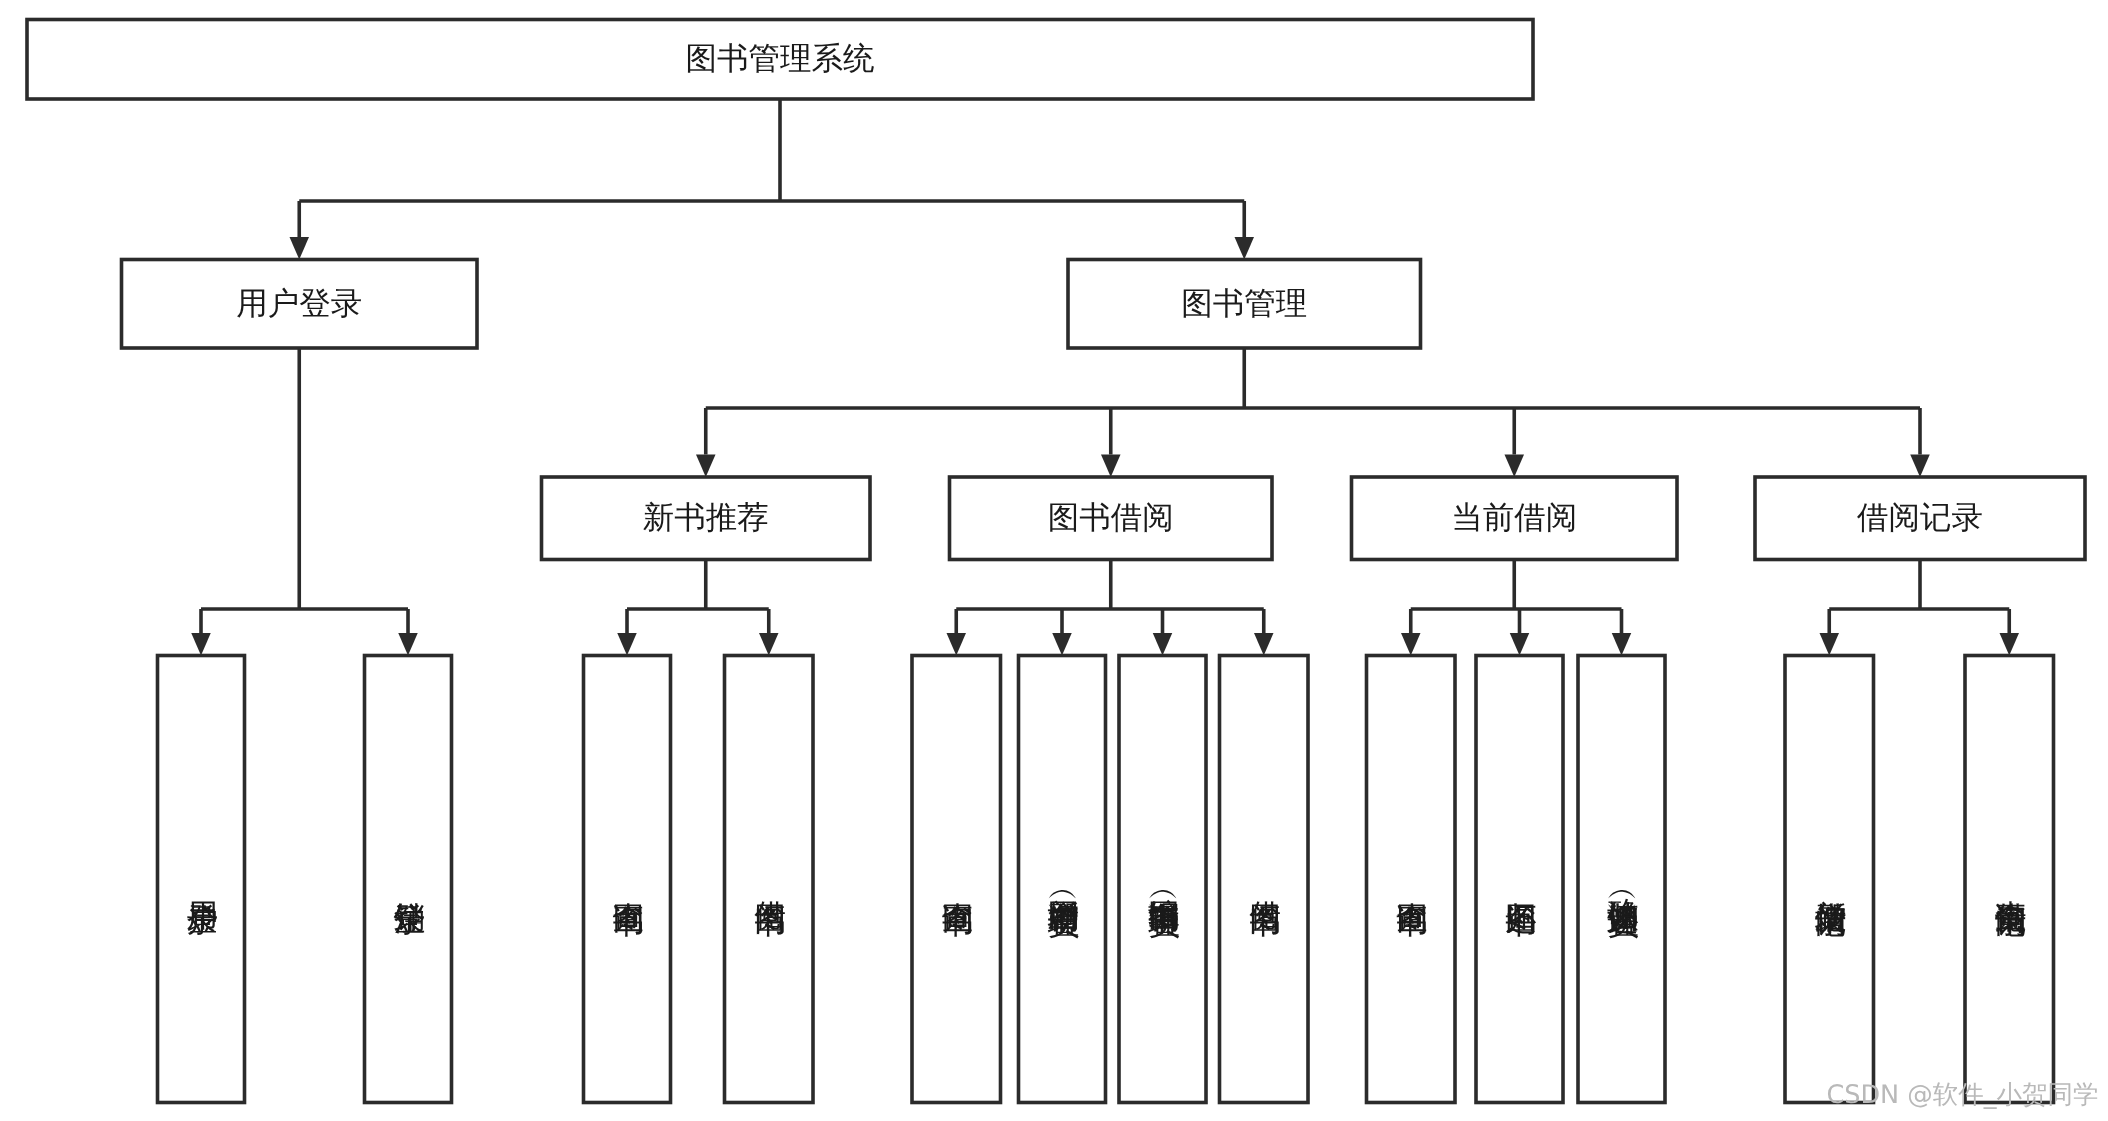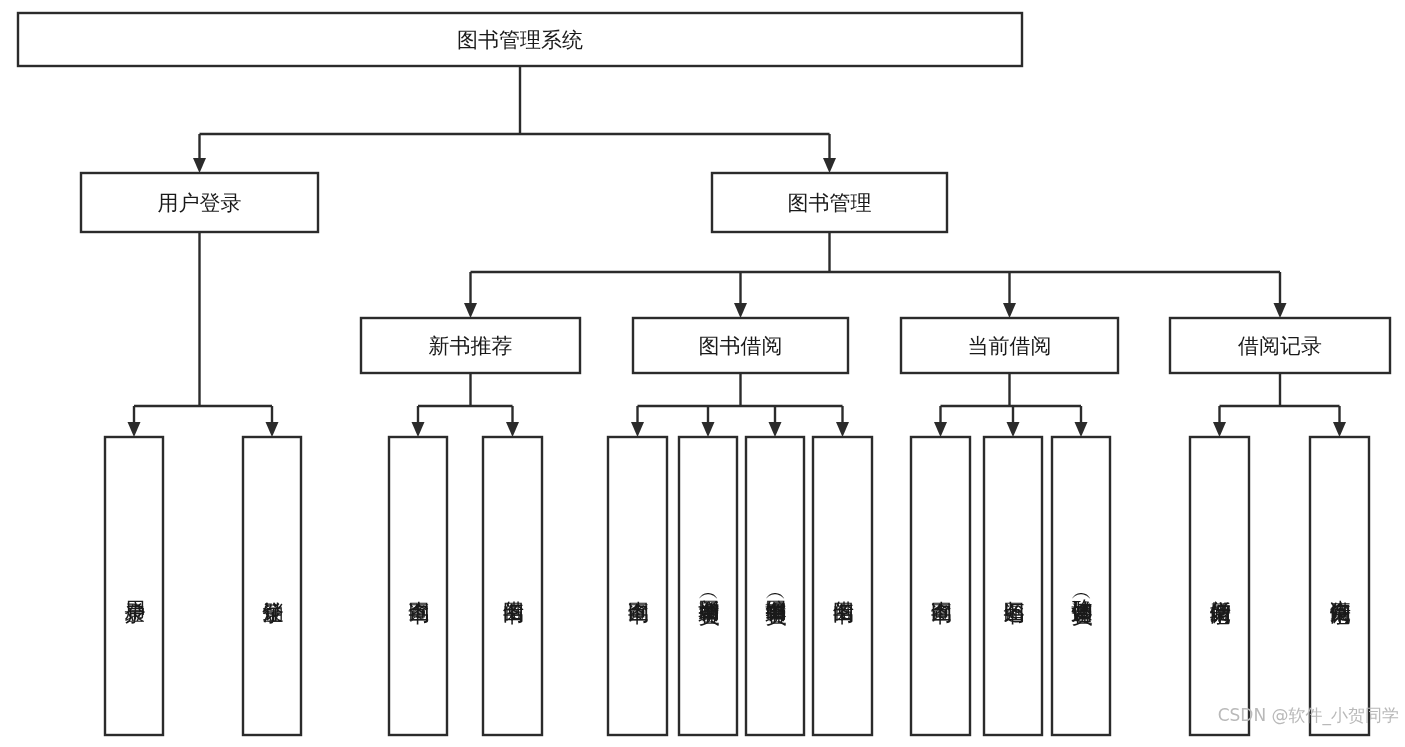--- a/index.html
+++ b/index.html
@@ -58,21 +58,21 @@
     display: flex;
     align-items: center;
     justify-content: center;
     letter-spacing: 1px;
     white-space: nowrap;
     pointer-events: none;
   }
   .watermark {
     position: absolute;
     right: 6px;
-    bottom: 20px;
+    bottom: 6px;
     font-family: "DejaVu Sans", "Liberation Sans", sans-serif;
     font-size: 17px;
     color: #b9b9b9;
     white-space: nowrap;
   }
 </style>
 </head>
 <body>
 
 <div id="diagram-root">

